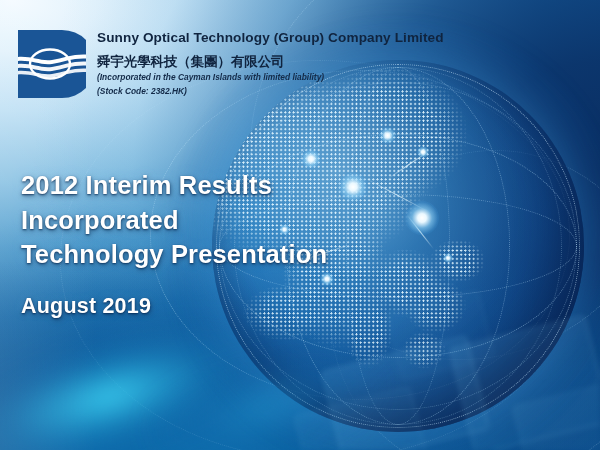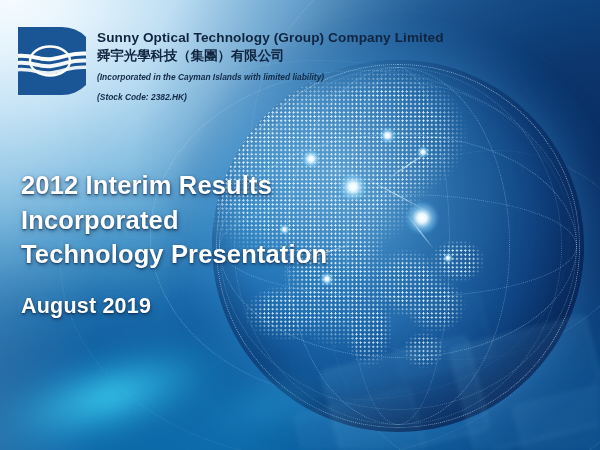--- a/index.html
+++ b/index.html
@@ -166,46 +166,46 @@
   }
   .arc-a { left:150px; top:70px;  width:420px; height:330px; border-color:rgba(205,238,255,0.34); }
   .arc-b { left:250px; top:-60px; width:420px; height:420px; border-color:rgba(205,238,255,0.26); }
   .arc-c { left:330px; top:150px; width:330px; height:330px; border-color:rgba(205,238,255,0.22); }
   .arc-d { left:60px;  top:60px;  width:520px; height:400px; border-color:rgba(205,238,255,0.16); }
 
   
   .header {
     position:absolute;
     left:18px; top:27px;
-    display:flex; align-items:flex-start; gap:11px;
+    display:flex; align-items:flex-end; gap:11px;
     z-index:6;
   }
   .logo {
     position:relative;
     width:68px; height:68px;
     flex:0 0 68px;
   }
   .logo svg { display:block; width:68px; height:68px; }
 
   .company { padding-top:3px; }
   .co-en {
     font-size:13.6px; font-weight:bold;
     color:#10243f; line-height:1.18;
     letter-spacing:.1px; white-space:nowrap;
   }
   .co-cn {
     font-size:13.4px; font-weight:bold;
     color:#10243f; line-height:1.28;
-    margin-top:1px; white-space:nowrap;
+    margin-top:7px; white-space:nowrap;
     font-family:"DejaVu Sans", sans-serif;
   }
   .co-note {
     font-size:8.4px; font-style:italic; font-weight:bold;
     color:#132a48; line-height:1.42;
-    margin-top:8px; white-space:nowrap;
+    margin-top:2px; white-space:nowrap;
   }
 
   
   .titles {
     position:absolute;
     left:21px; top:168px;
     z-index:6;
   }
   .t-line {
     font-size:25.5px;

